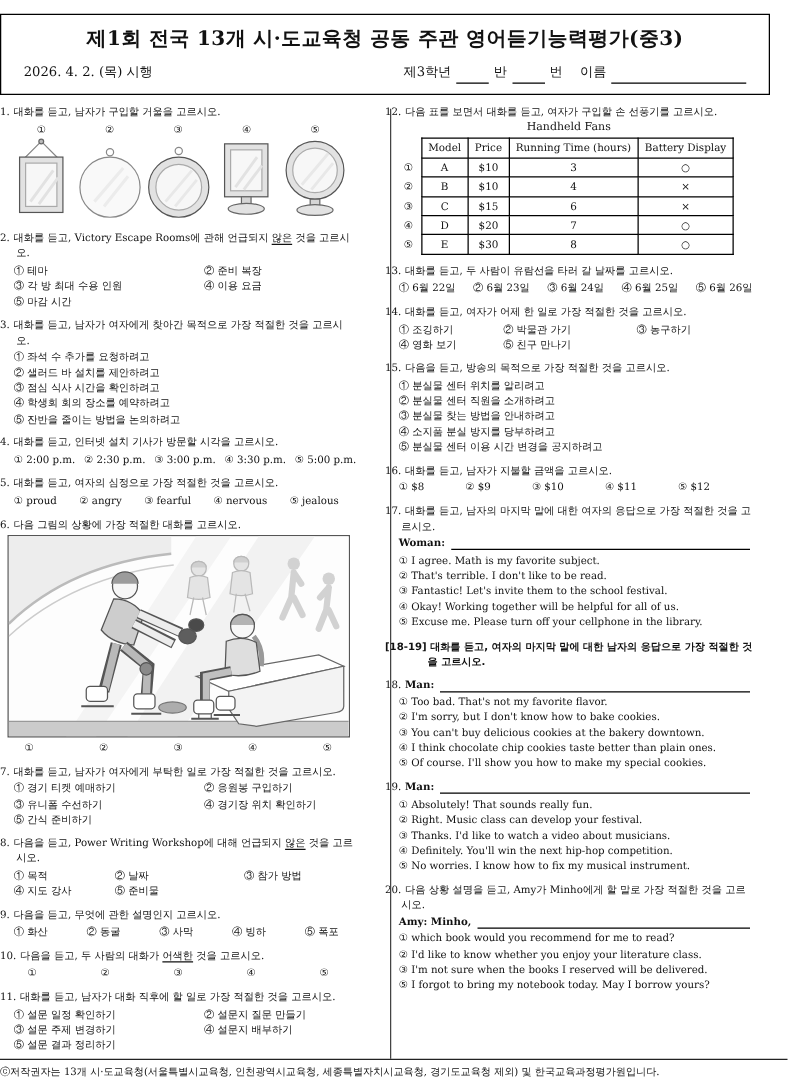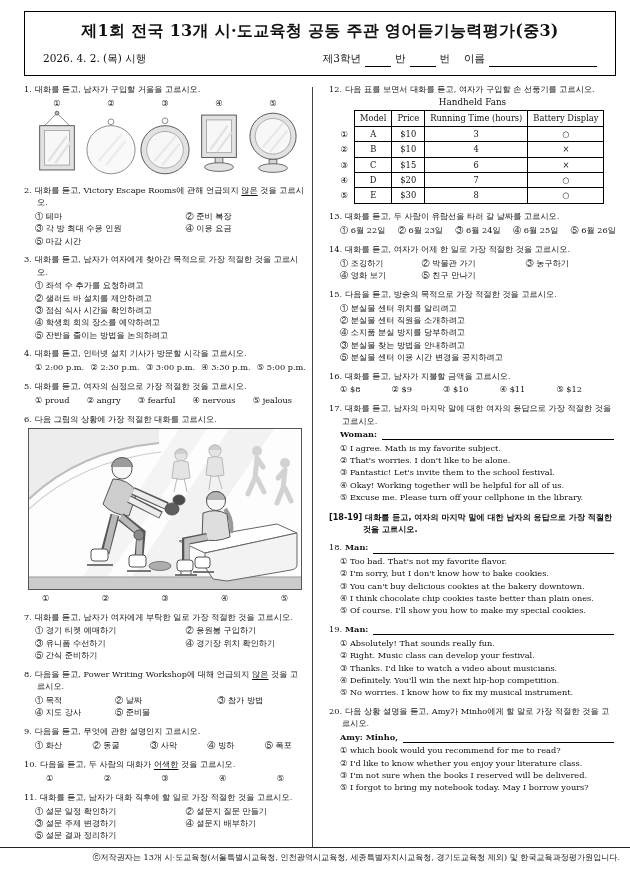--- a/index.html
+++ b/index.html
@@ -1,38 +1,38 @@
 <!DOCTYPE html>
 <html><head>
 <meta charset="utf-8">
 <style>
   html,body{margin:0;padding:0}
   body{
     width:630px;height:873px;position:relative;background:#fff;color:#111;
     font-family:"DejaVu Serif","Liberation Serif",serif;
     font-size:8.2px;line-height:1.5;overflow:hidden;
   }
-  .page{position:absolute;inset:0;padding:11px 14px 0 24px;box-sizing:border-box}
+  .page{position:absolute;inset:0;padding:11px 14px 0 0;box-sizing:border-box}
   
   .hdr{border:1.8px solid #000;padding:7px 10px 8px;box-sizing:border-box}
   .hdr-title{font-weight:bold;font-size:16px;text-align:center;letter-spacing:.3px;white-space:nowrap}
   .hdr-row{display:flex;align-items:flex-end;margin-top:8px;font-size:10.5px;font-weight:normal;padding:0 8px}
   .hdr-row .date{margin-right:auto}
   .hdr-row .grp{display:flex;align-items:flex-end;gap:4px}
   .blank{display:inline-block;border-bottom:1px solid #000;height:9px}
   .blank.small{width:26px}
   .blank.name{width:108px}
   
   .cols{display:flex;margin-top:7px}
   .col{width:295px;box-sizing:border-box}
   .col.left{padding-right:10px}
   .col.right{padding-left:13px;width:307px}
   .divider{position:absolute;left:312px;top:87px;height:760px;width:1px;background:#444}
   .botline{position:absolute;left:0;right:0;top:847px;border-top:1.2px solid #222}
-  .footer{position:absolute;top:851px;left:0;width:620px;text-align:right;font-size:8.1px;color:#111}
+  .footer{position:absolute;top:851px;left:0;width:620px;text-align:left;font-size:8.1px;color:#111}
   
   .q{margin-bottom:6.5px}
   .qhead{padding-left:13px;text-indent:-13px}
   .qhead1819{font-family:"DejaVu Sans","Liberation Sans",sans-serif;font-weight:bold;font-size:8.1px;
     padding-left:34px;text-indent:-34px;margin:8px 0 6px}
   .qnum{margin-right:3px}
   .u{text-decoration:underline;text-underline-offset:2px}
   .opts{padding-left:11px;margin-top:1.5px}
   .opts.list .opt{display:block}
   .opts.grid2{display:grid;grid-template-columns:1.25fr 1fr}
@@ -406,22 +406,22 @@
             <div class="opt">⑤ 친구 만나기</div>
           </div>
       </div>
 
       <div class="q">
         <div class="qhead"><span class="qnum">15.</span><span>다음을 듣고, 방송의 목적으로 가장 적절한 것을 고르시오.</span></div>
         <div class="opts list">
 
         <div class="opt">① 분실물 센터 위치를 알리려고</div>
             <div class="opt">② 분실물 센터 직원을 소개하려고</div>
+            <div class="opt">③ 분실물 찾는 방법을 안내하려고</div>
             <div class="opt">④ 소지품 분실 방지를 당부하려고</div>
-            <div class="opt">③ 분실물 찾는 방법을 안내하려고</div>
             <div class="opt">⑤ 분실물 센터 이용 시간 변경을 공지하려고</div>
           </div>
       </div>
 
       <div class="q">
         <div class="qhead"><span class="qnum">16.</span><span>대화를 듣고, 남자가 지불할 금액을 고르시오.</span></div>
         <div class="opts inline" style="padding-right:34px">
 
         <span class="opt">① $8</span>
             <span class="opt">② $9</span>
@@ -433,21 +433,21 @@
 
       <div class="q">
         <div class="qhead"><span class="qnum">17.</span><span>대화를 듣고, 남자의 마지막 말에 대한 여자의 응답으로 가장 적절한 것을 고르시오.</span></div>
         <div class="speaker">
           <span class="b">Woman:</span>
           <span class="blankline"></span>
         </div>
         <div class="opts list">
 
         <div class="opt">① I agree. Math is my favorite subject.</div>
-            <div class="opt">② That's worries. I don't like to be alone.</div>
+            <div class="opt">② That's terrible. I don't like to be read.</div>
             <div class="opt">③ Fantastic! Let's invite them to the school festival.</div>
             <div class="opt">④ Okay! Working together will be helpful for all of us.</div>
             <div class="opt">⑤ Excuse me. Please turn off your cellphone in the library.</div>
           </div>
       </div>
 
       <div class="qhead1819">[18-19] 대화를 듣고, 여자의 마지막 말에 대한 남자의 응답으로 가장 적절한 것을 고르시오.</div>
 
       <div class="q">
         <div class="speaker withnum">

